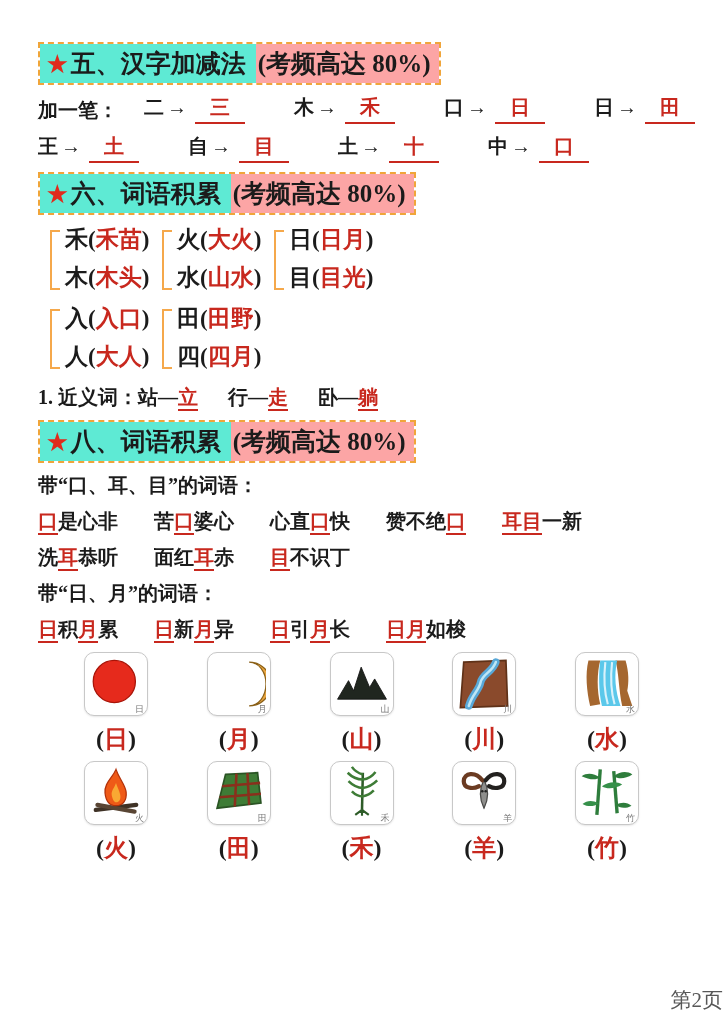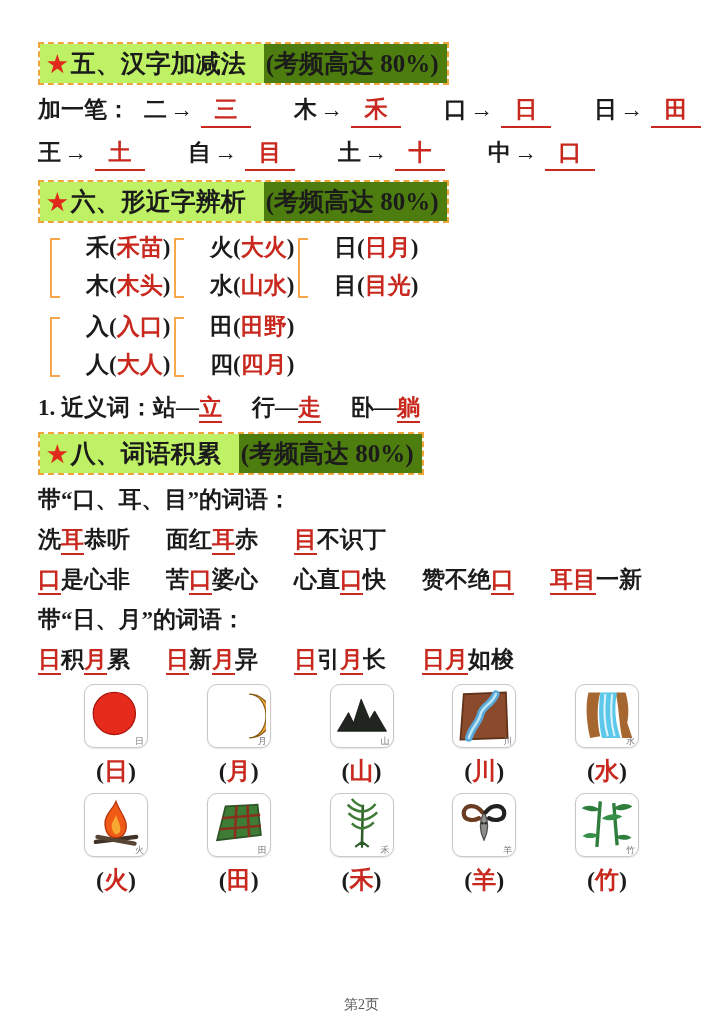--- a/index.html
+++ b/index.html
@@ -3,46 +3,46 @@
 <meta charset="utf-8">
 <style>
   html,body {margin:0; padding:0; background:#e9e9e9;}
   .page {
     position:relative; width:723px; height:1024px; background:#ffffff;
     box-sizing:border-box; padding:42px 38px 0;
     font-family:"Liberation Serif","DejaVu Serif",serif;
     color:#1b1b1b; overflow:hidden; margin:0 auto;
   }
   .sec-header {display:inline-block; border:2px dashed #f0a53a; font-size:25px; font-weight:bold; line-height:1; margin:0 0 9px; white-space:nowrap;}
-  .hdr-main {display:inline-block; background:#bef264; padding:7px 18px 7px 7px;}
-  .hdr-freq {display:inline-block; background:#4d7c0f; padding:7px 8px 7px 2px;}
+  .hdr-main {display:inline-block; background:#5eead4; padding:7px 10px 7px 7px;}
+  .hdr-freq {display:inline-block; background:#fca5a5; padding:7px 8px 7px 2px;}
   .star {color:#e02a1c; margin-right:3px; font-size:23px;}
-  .text-line {font-size:23px; font-weight:bold; margin-bottom:9px; display:flex; align-items:flex-start; white-space:nowrap;}
+  .text-line {font-size:20px; font-weight:bold; margin-bottom:9px; display:flex; align-items:flex-end; white-space:nowrap;}
   .s5-label {width:106px; flex:none;}
   .s5-item {width:150px; flex:none; display:flex; align-items:baseline;}
   .s5-item:last-child {width:auto;}
   .arrow {margin:0 5px 0 3px;}
   .blank {min-width:46px; text-align:center; color:#c8281e; border-bottom:2.5px solid #c8281e; padding:0 2px 1px; margin-left:3px;}
   .red {color:#c8281e;}
   .ru {color:#c8281e; border-bottom:2.5px solid #c8281e; padding-bottom:1px;}
   .s6-row {display:flex; margin:2px 0 13px 12px;}
-  .pair {display:flex; width:124px; flex:none;gap:21px;}
+  .pair {display:flex; width:112px; flex:none;}
   .bracket {width:8px; flex:none; border:2.5px solid #f5a84b; border-right:none; align-self:stretch; margin:4px 5px 2px 0;}
   .pair-lines {display:flex; flex-direction:column; gap:10px;}
   .pair-line {font-size:23px; font-weight:bold; line-height:28px; white-space:nowrap;}
   .pair7 {margin-right:30px; white-space:nowrap;}
   .phrase {margin-right:36px; white-space:nowrap;}
   .cards-row {display:flex; justify-content:space-between; padding:0 46px; margin:6px 0 2px;}
   .card-col {display:flex; flex-direction:column; align-items:center;}
   .card {width:64px; height:64px; border:1.5px solid #c8c8c8; border-radius:10px; background:#fff; position:relative;
          display:flex; align-items:center; justify-content:center; box-shadow:0 1px 2px rgba(0,0,0,0.10); box-sizing:border-box;}
   .card svg {width:54px; height:54px; display:block;}
   .corner {position:absolute; right:3px; bottom:1px; font-size:9px; color:#777; line-height:1; font-weight:normal;}
   .card-label {margin-top:7px; font-size:24px; font-weight:bold; white-space:nowrap;}
-  .footer {position:absolute; left:0; right:0; bottom:10px; text-align:center; font-size:14px; color:#575757; font-weight:normal;}
+  .footer {position:absolute; left:0; right:0; bottom:10px; text-align:right; font-size:21px; color:#575757; font-weight:normal;}
 </style>
 </head>
 <body>
 
 <div class="page">
 
   
   <div class="sec-header"><span class="hdr-main"><span class="star">★</span><span>五、汉字加减法</span></span><span class="hdr-freq">(考频高达 80%)</span></div>
 
   
@@ -86,21 +86,21 @@
         <span class="blank">十</span>
       </span>
     <span class="s5-item">
         <span>中</span>
         <span class="arrow">→</span>
         <span class="blank">口</span>
       </span>
   </div>
 
   
-  <div class="sec-header"><span class="hdr-main"><span class="star">★</span><span>六、形近字辨析</span></span><span class="hdr-freq">(考频高达 80%)</span></div>
+  <div class="sec-header"><span class="hdr-main"><span class="star">★</span><span>六、词语积累</span></span><span class="hdr-freq">(考频高达 80%)</span></div>
 
   <div class="s6-row">
     <div class="pair">
         <div class="bracket"></div>
         <div class="pair-lines">
       <div class="pair-line"><span>禾</span><span>(</span><span class="red">禾苗</span><span>)</span></div>
       <div class="pair-line"><span>木</span><span>(</span><span class="red">木头</span><span>)</span></div>
     </div>
       </div>
     <div class="pair">
@@ -144,31 +144,31 @@
     <span class="pair7"><span>行</span><span>—</span><span class="ru">走</span></span>
     <span class="pair7"><span>卧</span><span>—</span><span class="ru">躺</span></span>
   </div>
 
   
   <div class="sec-header"><span class="hdr-main"><span class="star">★</span><span>八、词语积累</span></span><span class="hdr-freq">(考频高达 80%)</span></div>
 
   <div class="text-line">
       <span>带“口、耳、目”的词语：</span>
     </div>
-  <div class="text-line">
-    <span class="phrase"><span>洗</span><span class="ru">耳</span><span>恭听</span></span>
-    <span class="phrase"><span>面红</span><span class="ru">耳</span><span>赤</span></span>
-    <span class="phrase"><span class="ru">目</span><span>不识丁</span></span>
-  </div>
   <div class="text-line">
     <span class="phrase"><span class="ru">口</span><span>是心非</span></span>
     <span class="phrase"><span>苦</span><span class="ru">口</span><span>婆心</span></span>
     <span class="phrase"><span>心直</span><span class="ru">口</span><span>快</span></span>
     <span class="phrase"><span>赞不绝</span><span class="ru">口</span></span>
     <span class="phrase"><span class="ru">耳目</span><span>一新</span></span>
+  </div>
+  <div class="text-line">
+    <span class="phrase"><span>洗</span><span class="ru">耳</span><span>恭听</span></span>
+    <span class="phrase"><span>面红</span><span class="ru">耳</span><span>赤</span></span>
+    <span class="phrase"><span class="ru">目</span><span>不识丁</span></span>
   </div>
   <div class="text-line">
       <span>带“日、月”的词语：</span>
     </div>
   <div class="text-line">
     <span class="phrase"><span class="ru">日</span><span>积</span><span class="ru">月</span><span>累</span></span>
     <span class="phrase"><span class="ru">日</span><span>新</span><span class="ru">月</span><span>异</span></span>
     <span class="phrase"><span class="ru">日</span><span>引</span><span class="ru">月</span><span>长</span></span>
     <span class="phrase"><span class="ru">日月</span><span>如梭</span></span>
   </div>

